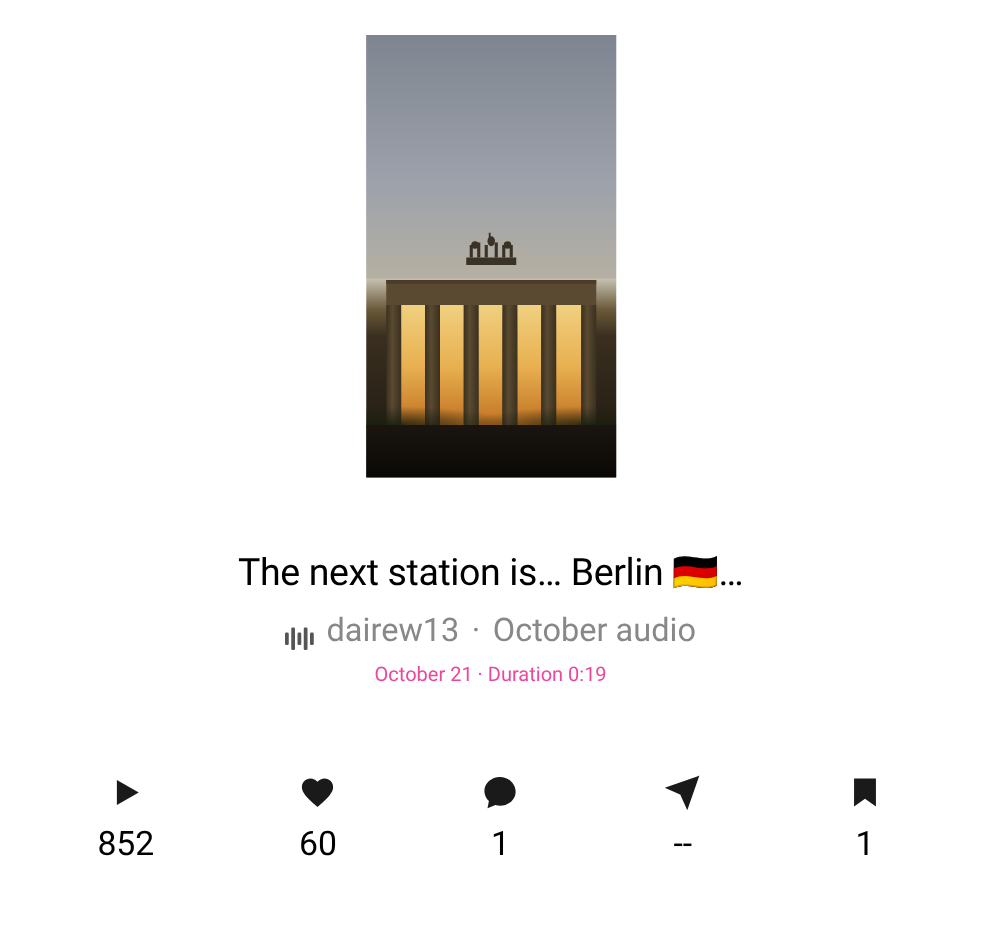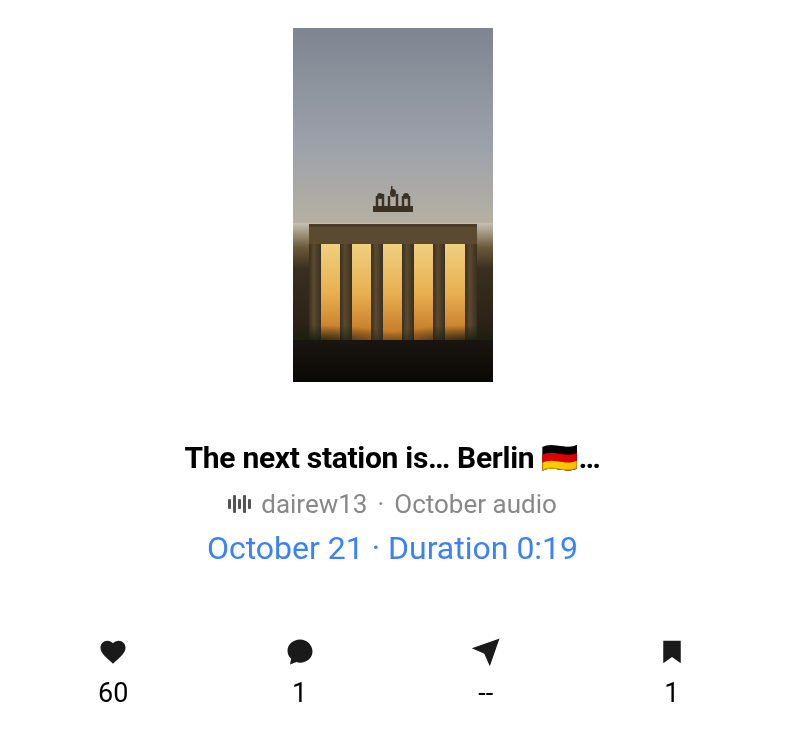--- a/index.html
+++ b/index.html
@@ -84,49 +84,49 @@
       background: radial-gradient(ellipse at 10% 100%, #1a1f0f 0%, transparent 40%),
                   radial-gradient(ellipse at 90% 100%, #1a1f0f 0%, transparent 40%);
     }
     .info {
       margin-top: 58px;
       text-align: center;
       width: 100%;
     }
     .title {
       font-size: 30px;
-      font-weight: 700;
+      font-weight: 400;
       color: #000;
       letter-spacing: -0.3px;
     }
     .audio-row {
       margin-top: 14px;
       font-size: 26px;
       color: #888;
       display: flex;
-      align-items: center;
+      align-items: flex-end;
       justify-content: center;
       gap: 10px;
     }
     .audio-icon {
       display: inline-flex;
       align-items: center;
       gap: 2px;
       color: #555;
     }
     .audio-icon span {
       display: inline-block;
       width: 3px;
       background: #555;
       border-radius: 1px;
     }
     .date-row {
       margin-top: 10px;
-      font-size: 32px;
-      color: #3b82f6;
+      font-size: 16px;
+      color: #ec4899;
     }
     .stats {
       margin-top: 70px;
       width: 100%;
       display: flex;
       justify-content: space-around;
       padding: 0 20px;
     }
     .stat {
       display: flex;
@@ -198,20 +198,26 @@
   <div class="date-row">
     <span>October 21</span>
     <span>·</span>
     <span>Duration 0:19</span>
   </div>
 </div>
 
 <div class="stats">
   <div class="stat">
     <svg viewBox="0 0 24 24">
+        <path d="M6 4 L20 12 L6 20 Z"></path>
+      </svg>
+    <span class="stat-count">852</span>
+  </div>
+  <div class="stat">
+    <svg viewBox="0 0 24 24">
         <path d="M12 21.35l-1.45-1.32C5.4 15.36 2 12.28 2 8.5 2 5.42 4.42 3 7.5 3c1.74 0 3.41.81 4.5 2.09C13.09 3.81 14.76 3 16.5 3 19.58 3 22 5.42 22 8.5c0 3.78-3.4 6.86-8.55 11.54L12 21.35z"></path>
       </svg>
     <span class="stat-count">60</span>
   </div>
   <div class="stat">
     <svg viewBox="0 0 24 24">
         <path d="M12 2C6.48 2 2 6.03 2 11c0 2.5 1.1 4.77 2.9 6.4L4 22l5.1-2.04C10 20.3 11 20.5 12 20.5c5.52 0 10-4.03 10-9S17.52 2 12 2z"></path>
       </svg>
     <span class="stat-count">1</span>
   </div>

